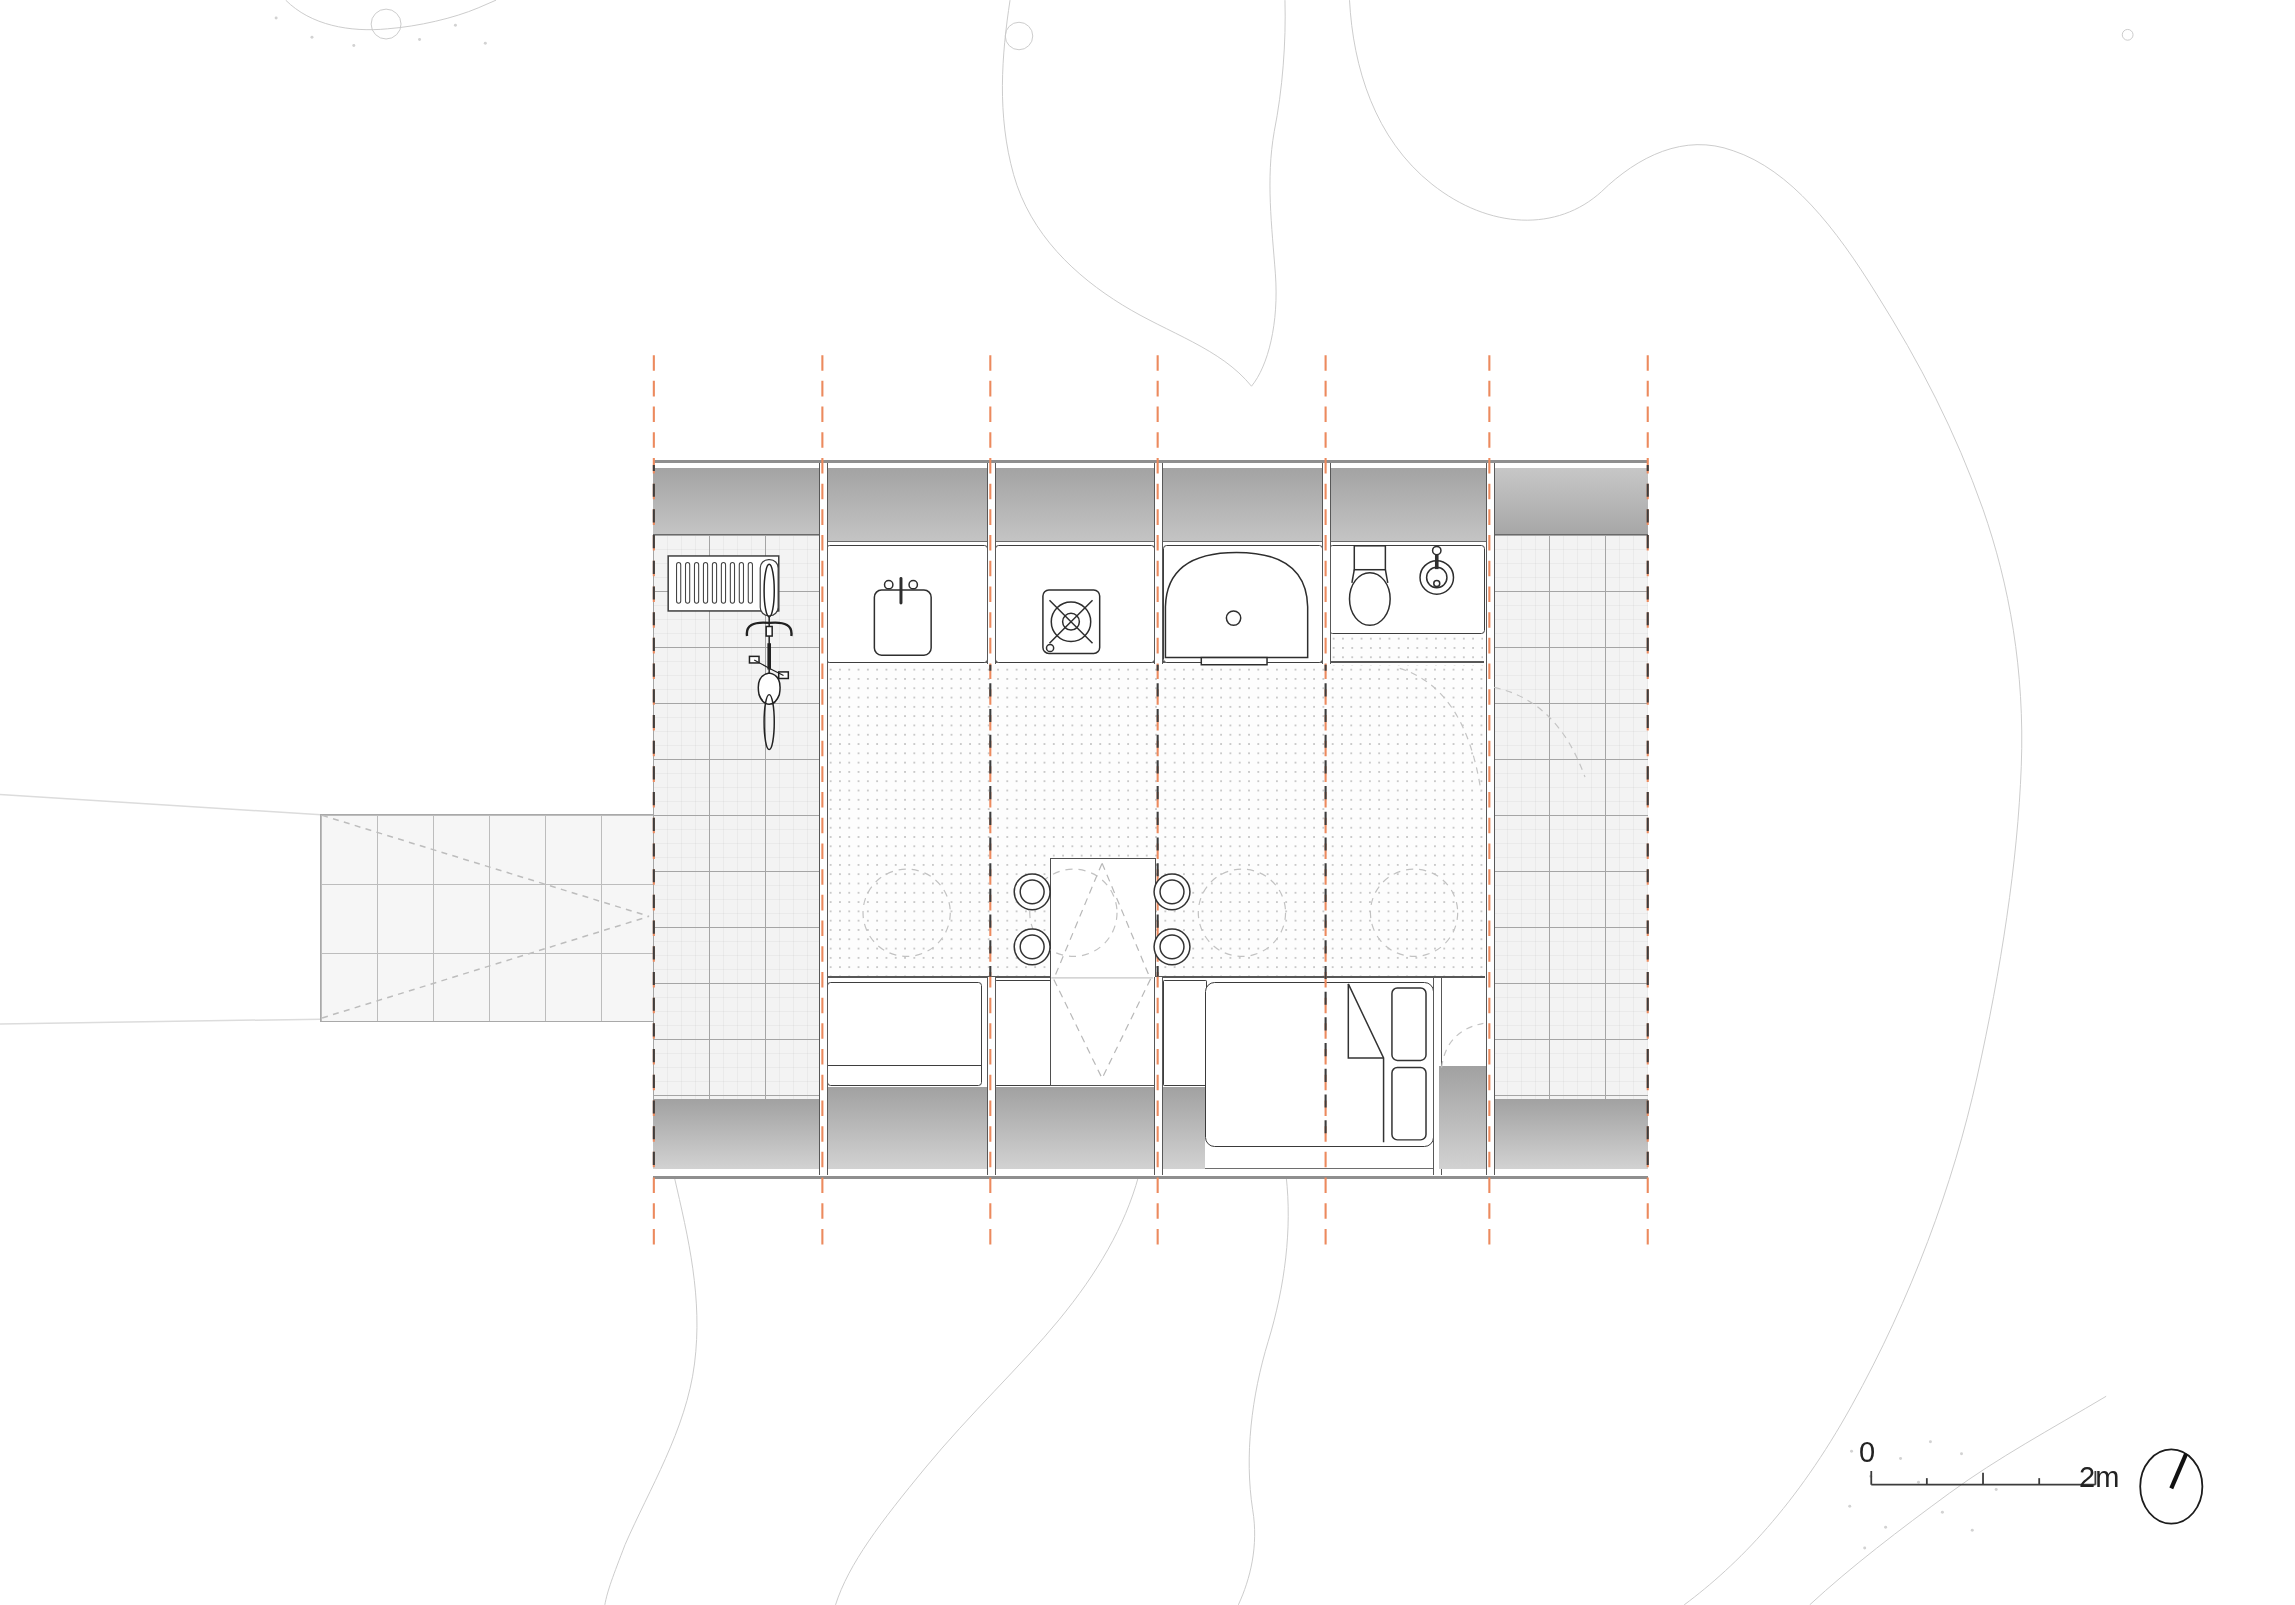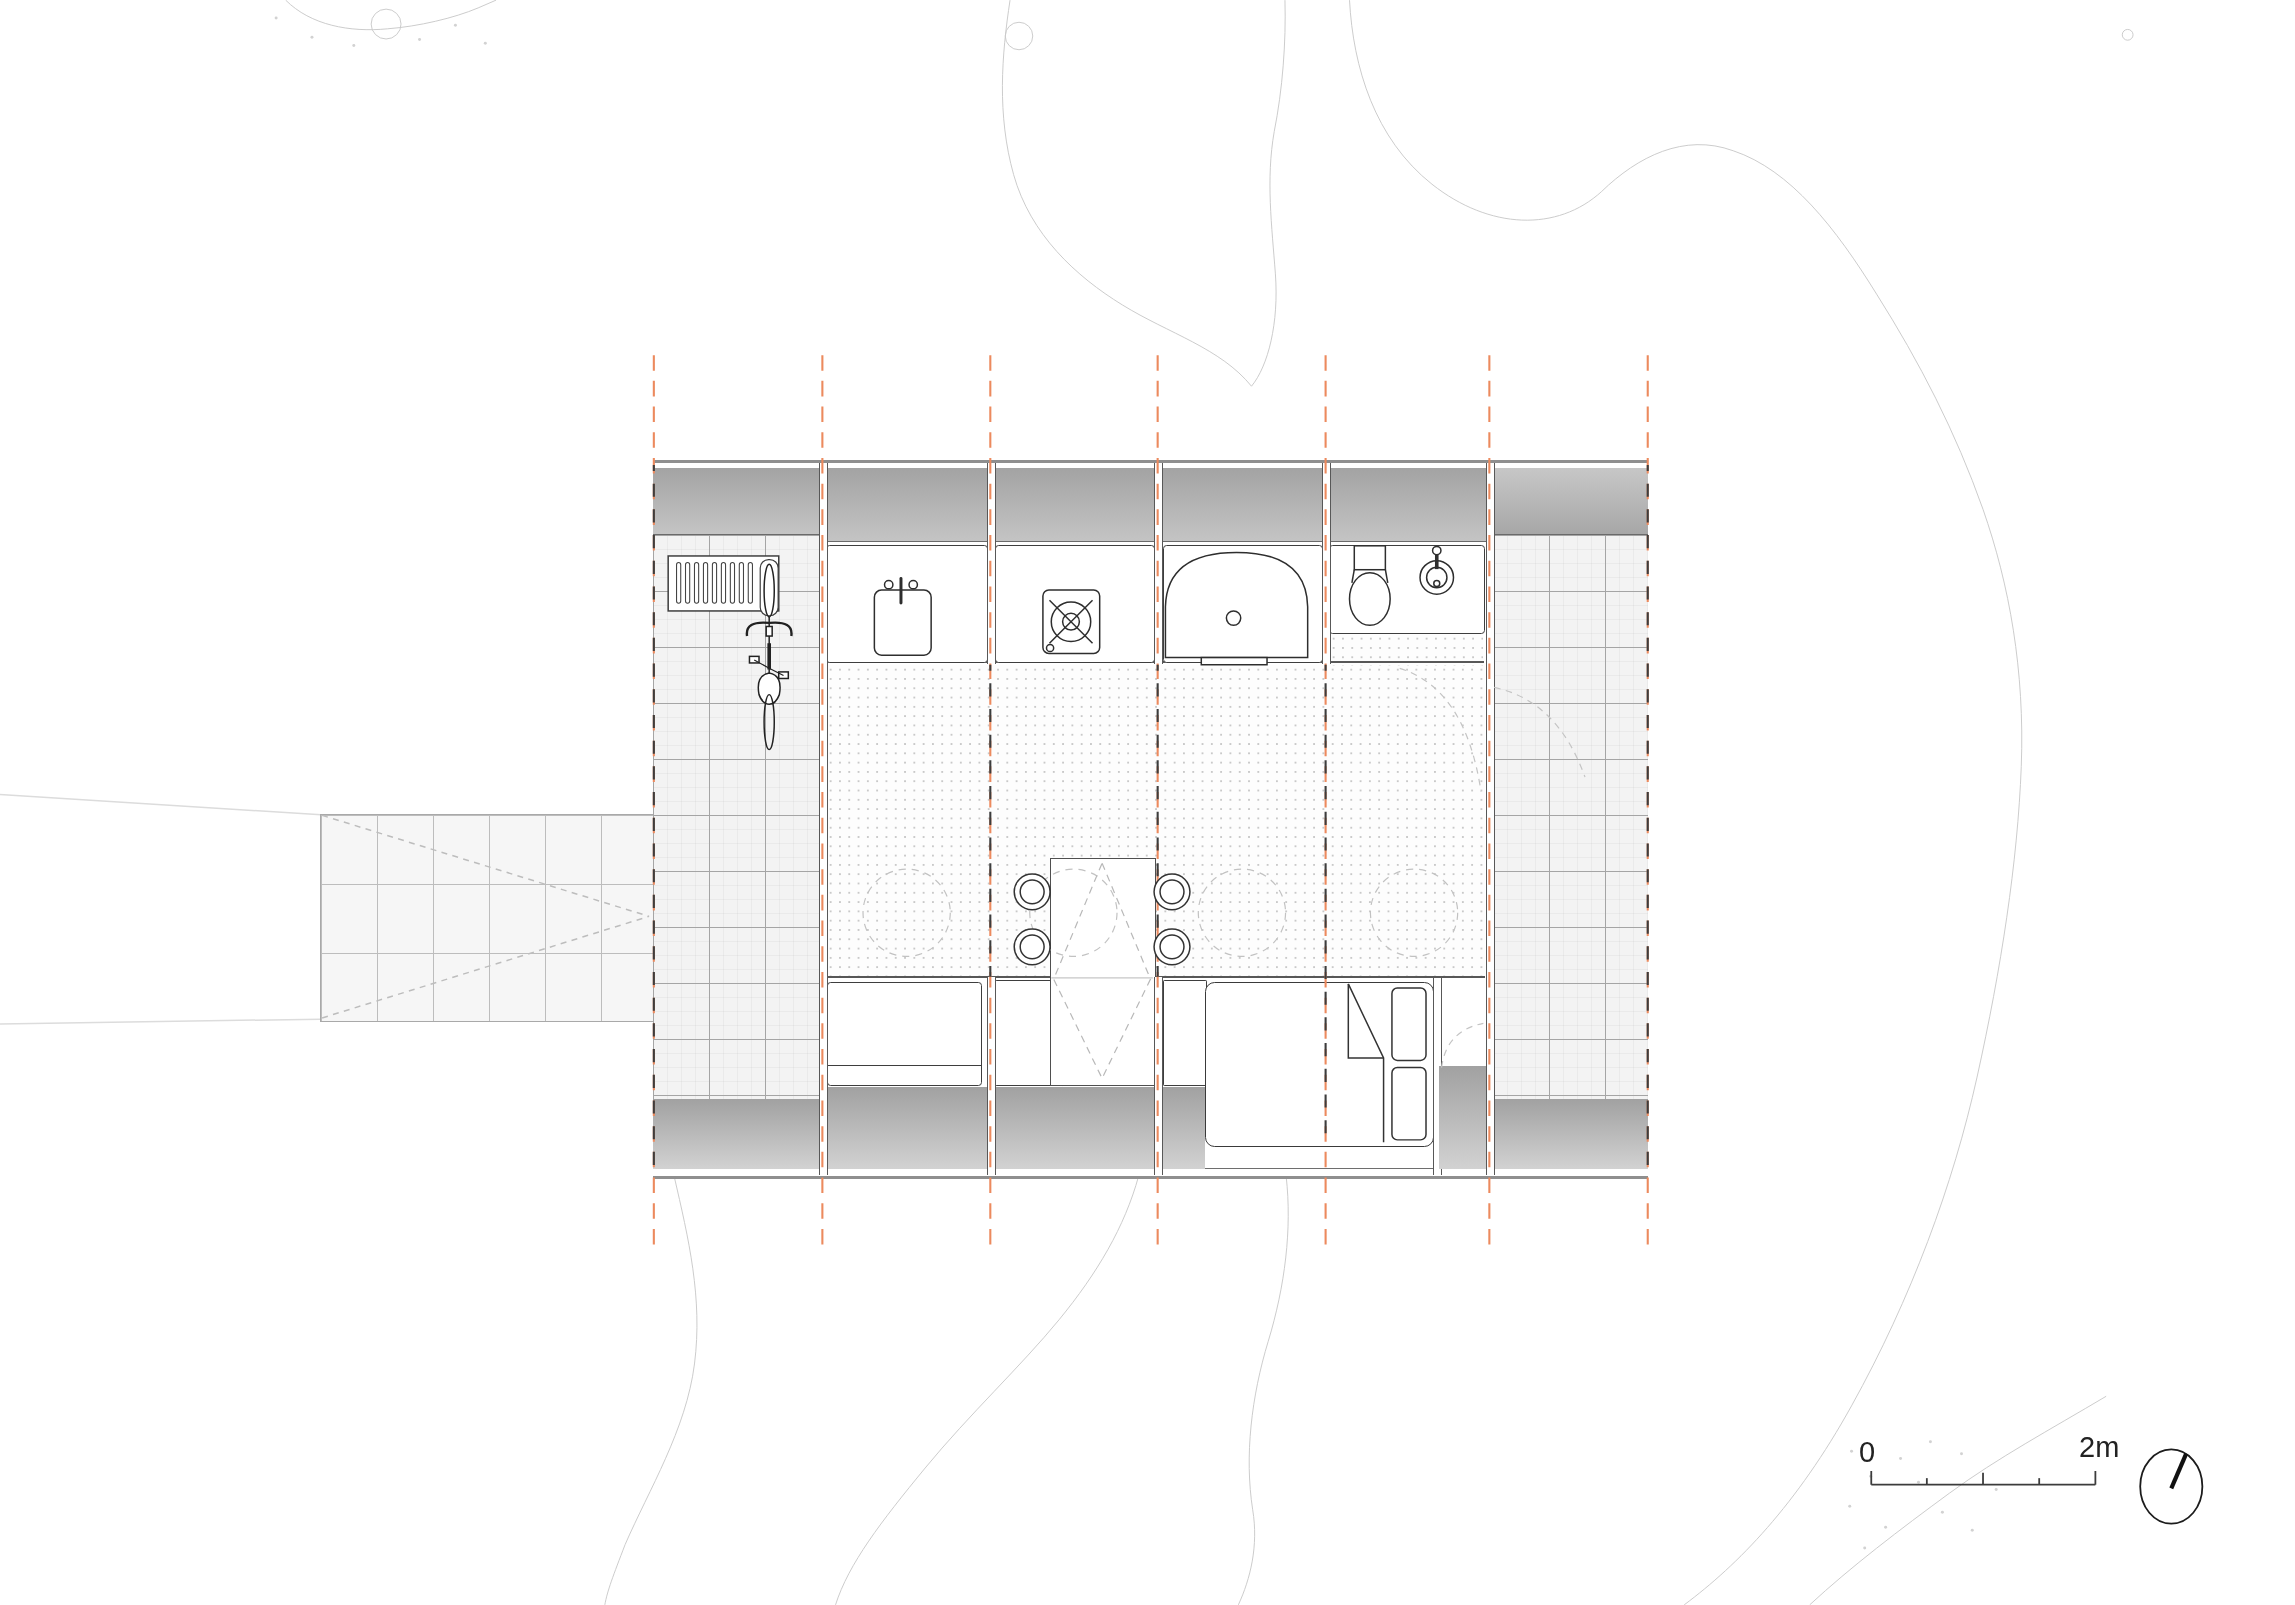--- a/index.html
+++ b/index.html
@@ -266,16 +266,16 @@
       <line x1="3412" y1="2473" x2="3412" y2="2484"></line>
     </g>
 
     <g>
       <ellipse cx="3633" cy="2487" rx="52" ry="62" fill="#fff" stroke="#1c1c1c" stroke-width="3"></ellipse>
       <line x1="3633" y1="2490" x2="3658" y2="2432" stroke="#111" stroke-width="7"></line>
     </g>
   </svg>
 
   <div class="abs lbl" style="left:1859px;top:1438px;">0</div>
-  <div class="abs lbl" style="left:2079px;top:1433px;">2m</div>
+  <div class="abs lbl" style="left:2079px;top:1463px;">2m</div>
 
 </div>
 
 
 </body></html>

